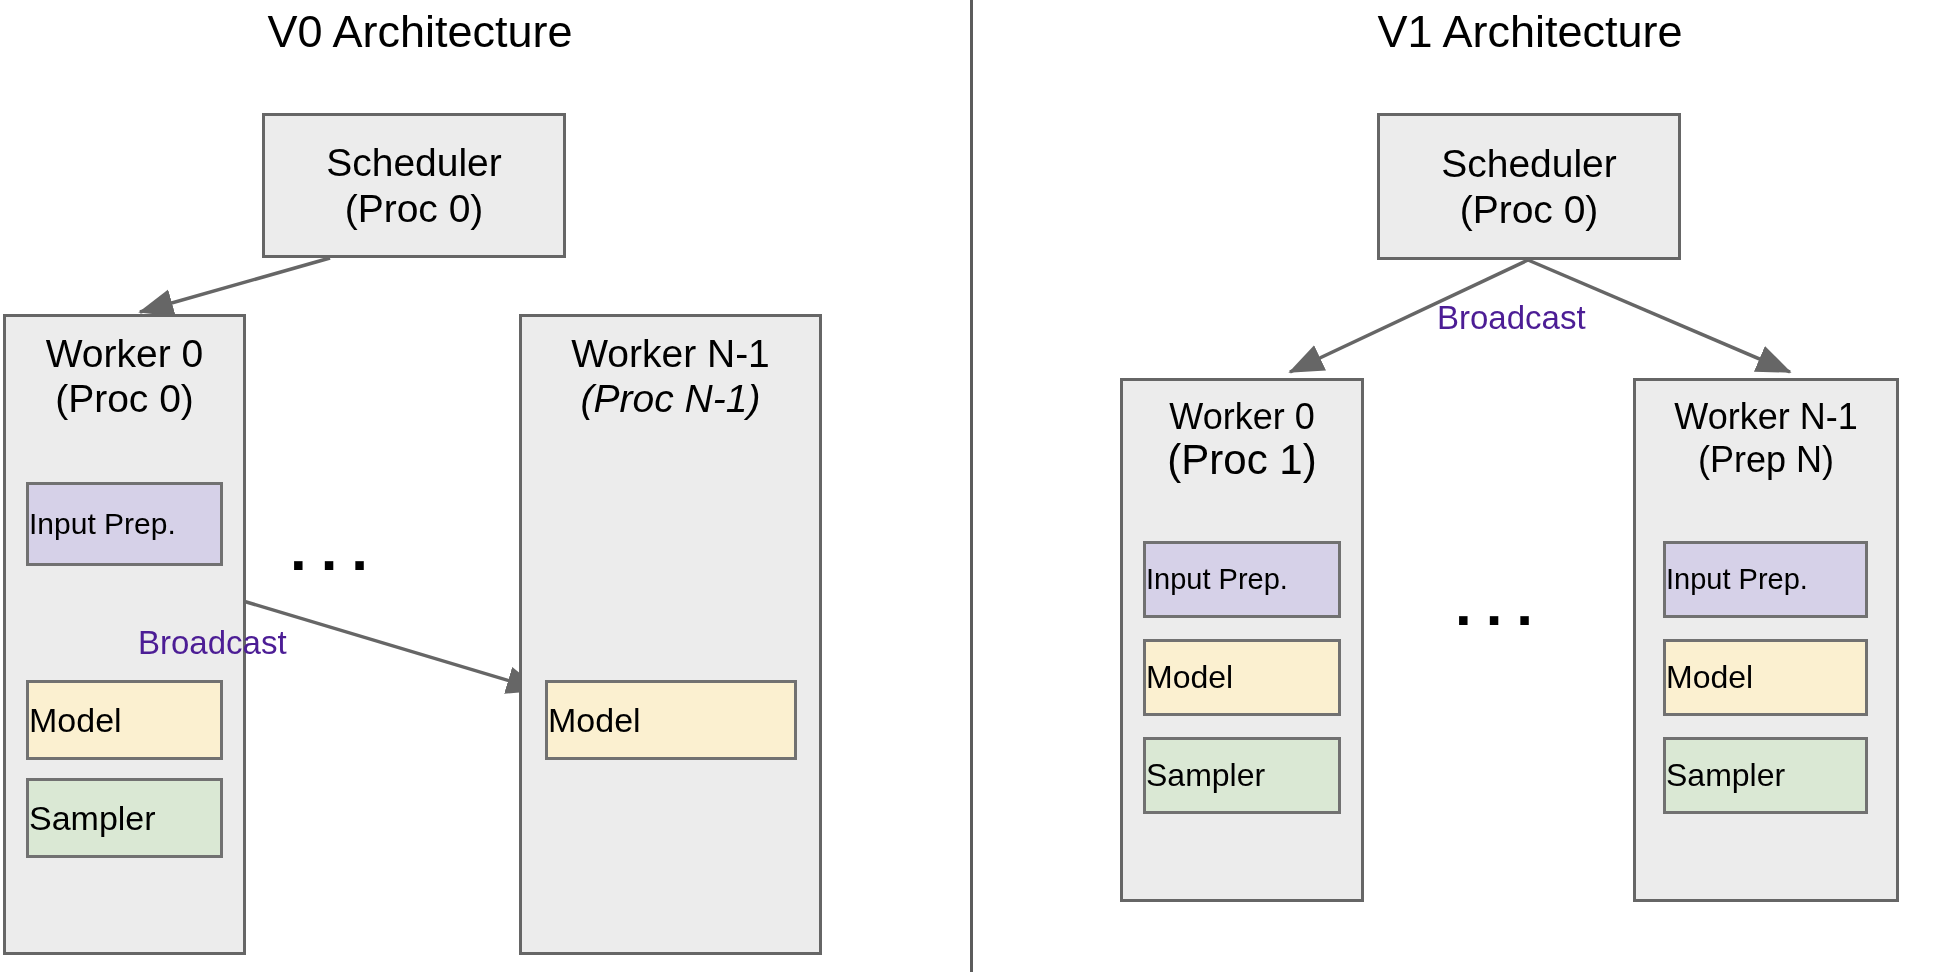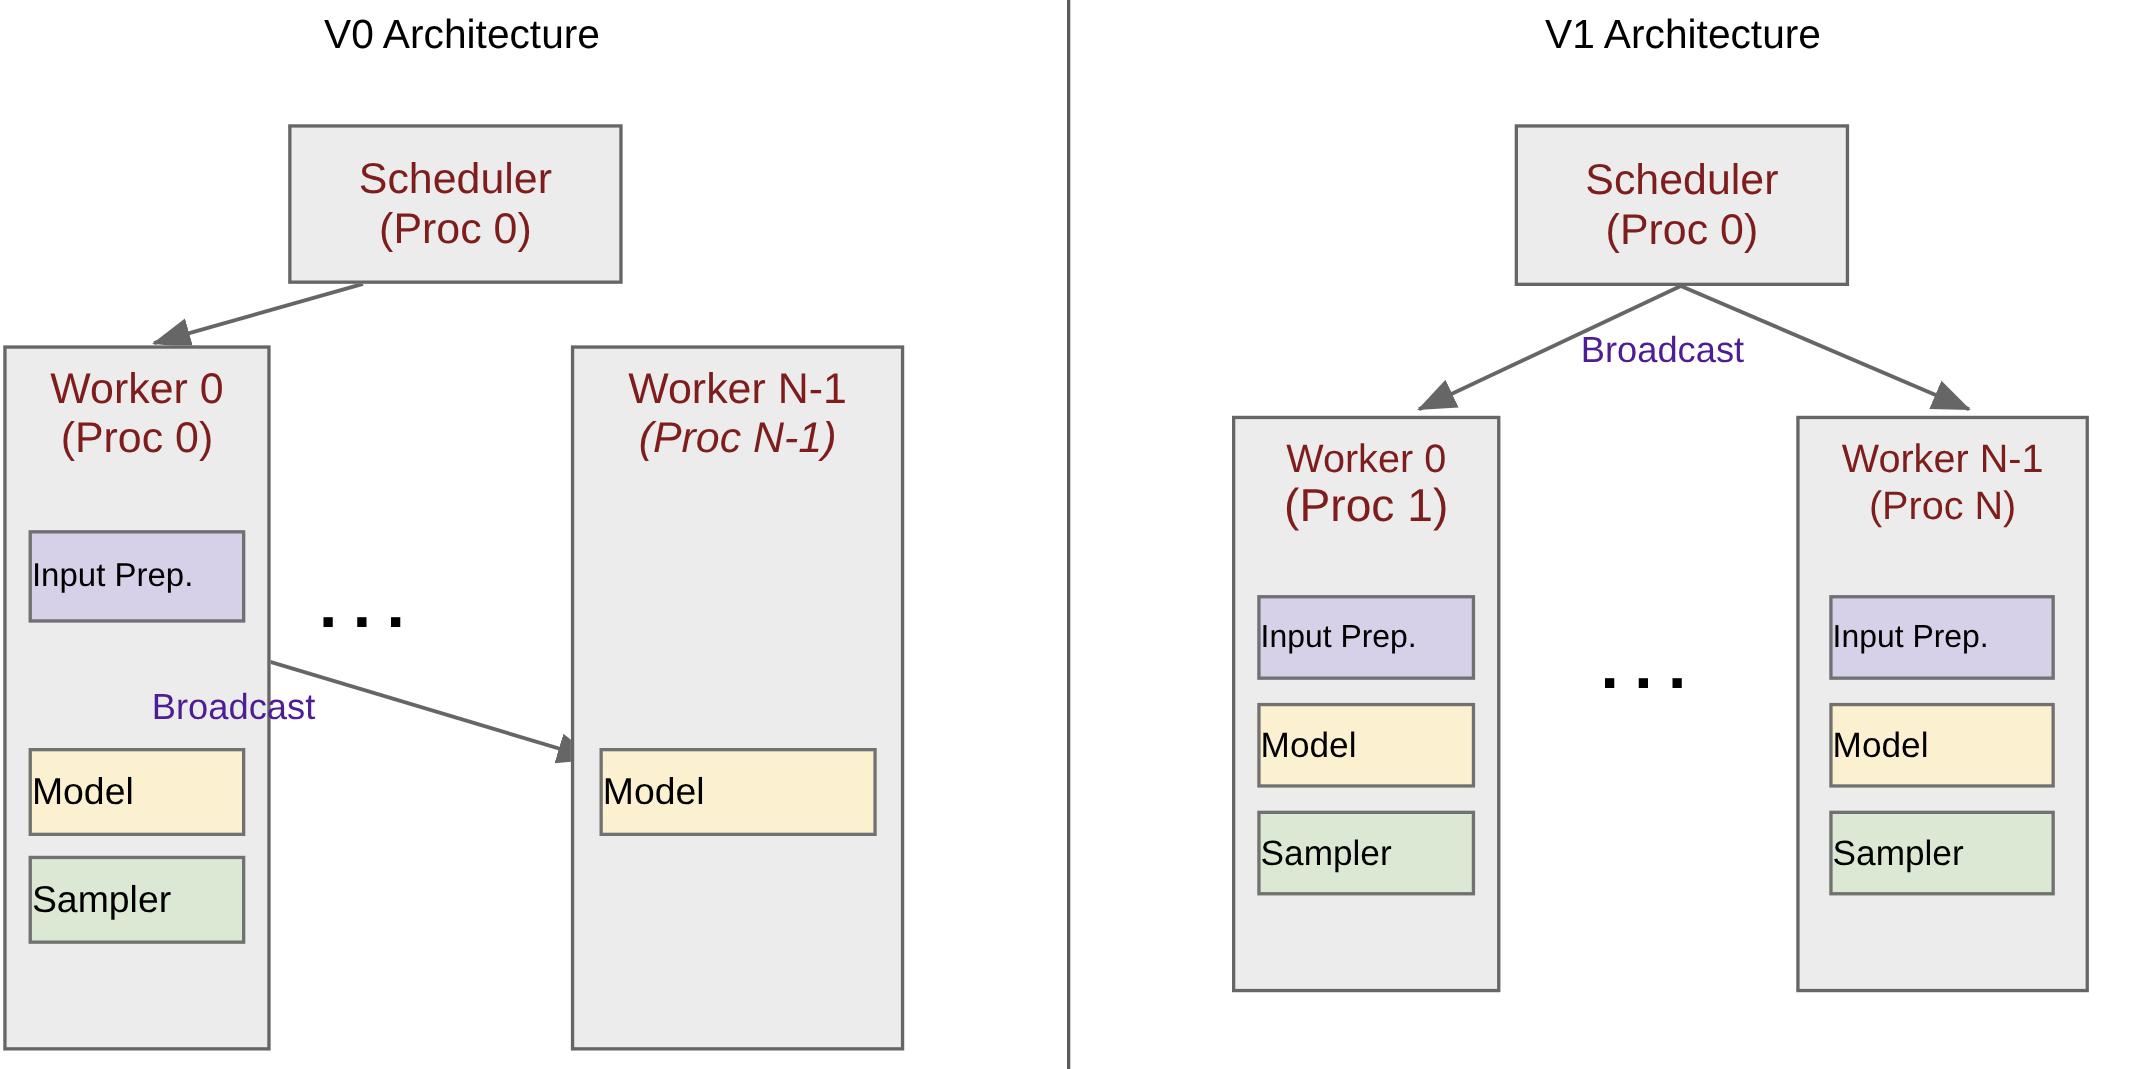--- a/index.html
+++ b/index.html
@@ -17,37 +17,37 @@
     width: 1954px;
     height: 972px;
     background: #ffffff;
     overflow: hidden;
   }
 
   
   .title {
     position: absolute;
     text-align: center;
-    font-size: 37px;
+    font-size: 45px;
     line-height: 52px;
     color: #000;
     white-space: nowrap;
   }
   .box {
     position: absolute;
     box-sizing: border-box;
     border: 3px solid #666666;
     display: flex;
     flex-direction: column;
     align-items: center;
   }
   .node-label {
     text-align: right;
     white-space: pre-line;
-    color: #7f1d1d;
+    color: #000000;
   }
   .container-box {
     background: #ececec;
     border: 3px solid #666666;
   }
   .leaf-box {
     position: absolute;
     box-sizing: border-box;
     border: 3px solid #717171;
     display: flex;
@@ -178,21 +178,21 @@
   </div>
   <div class="leaf-box" style="left:1143px; top:639px; width:198px; height:77px; background:#fbf0d0; font-size:32px;">
     <span>Model</span>
   </div>
   <div class="leaf-box" style="left:1143px; top:737px; width:198px; height:77px; background:#dae8d4; font-size:32px;">
     <span>Sampler</span>
   </div>
 
   <div class="box container-box" style="left:1633px; top:378px; width:266px; height:524px; padding-top:14px;">
     <div class="node-label" style="font-size:36px; line-height:43px;">Worker N-1</div>
-    <div class="node-label" style="font-size:36px; line-height:43px;">(Proc N)</div>
+    <div class="node-label" style="font-size:36px; line-height:43px;">(Prep N)</div>
   </div>
   <div class="leaf-box" style="left:1663px; top:541px; width:205px; height:77px; background:#d6d1e8; font-size:29px;">
     <span>Input Prep.</span>
   </div>
   <div class="leaf-box" style="left:1663px; top:639px; width:205px; height:77px; background:#fbf0d0; font-size:32px;">
     <span>Model</span>
   </div>
   <div class="leaf-box" style="left:1663px; top:737px; width:205px; height:77px; background:#dae8d4; font-size:32px;">
     <span>Sampler</span>
   </div>

